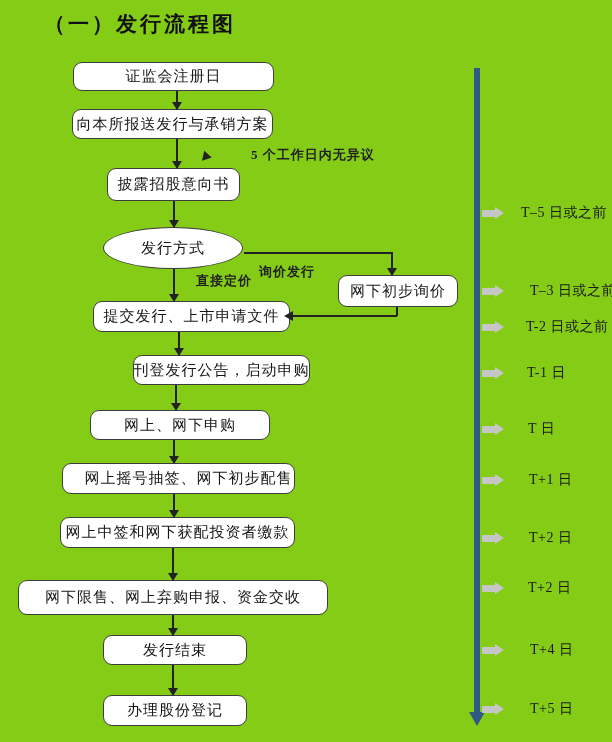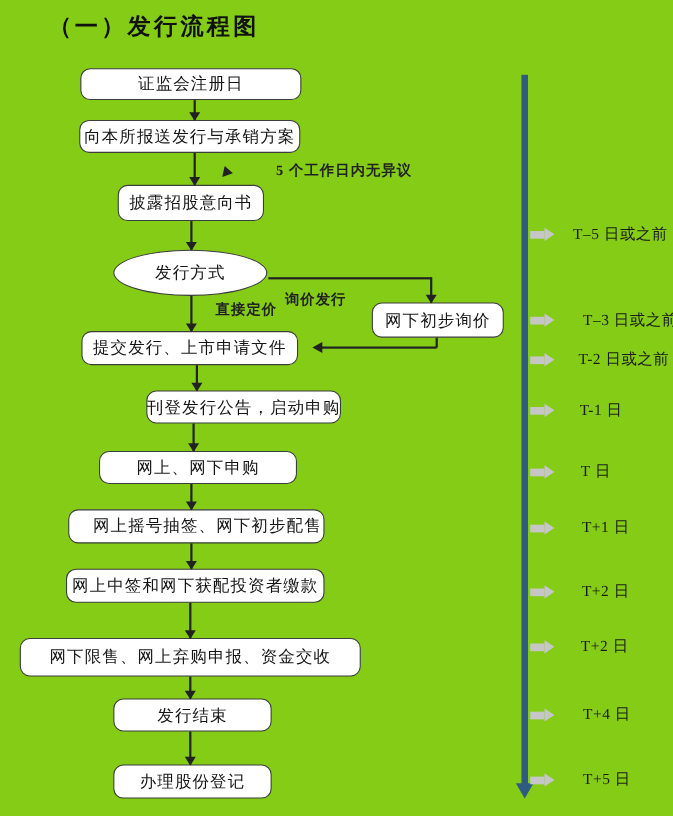--- a/index.html
+++ b/index.html
@@ -80,21 +80,21 @@
   </div>
 
   <div class="node ellipse" style="left:103px;top:227px;width:140px;height:42px;">
     <span>发行方式</span>
   </div>
 
   <div class="node" style="left:338px;top:275px;width:120px;height:32px;">
     <span>网下初步询价</span>
   </div>
 
-  <div class="node" style="left:74px;top:301px;width:197px;height:31px;">
+  <div class="node" style="left:93px;top:301px;width:197px;height:31px;">
     <span>提交发行、上市申请文件</span>
   </div>
 
   <div class="node" style="left:93px;top:355px;width:177px;height:30px;margin-left:40px;">
     <span>刊登发行公告，启动申购</span>
   </div>
 
   <div class="node" style="left:90px;top:410px;width:180px;height:30px;">
     <span>网上、网下申购</span>
   </div>

